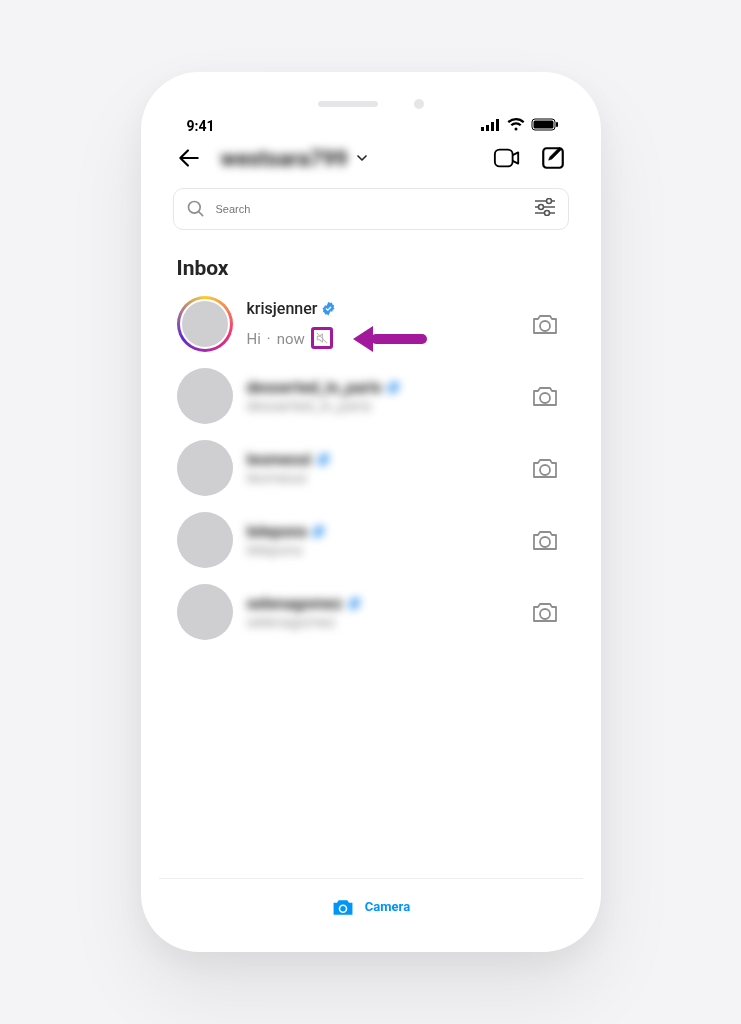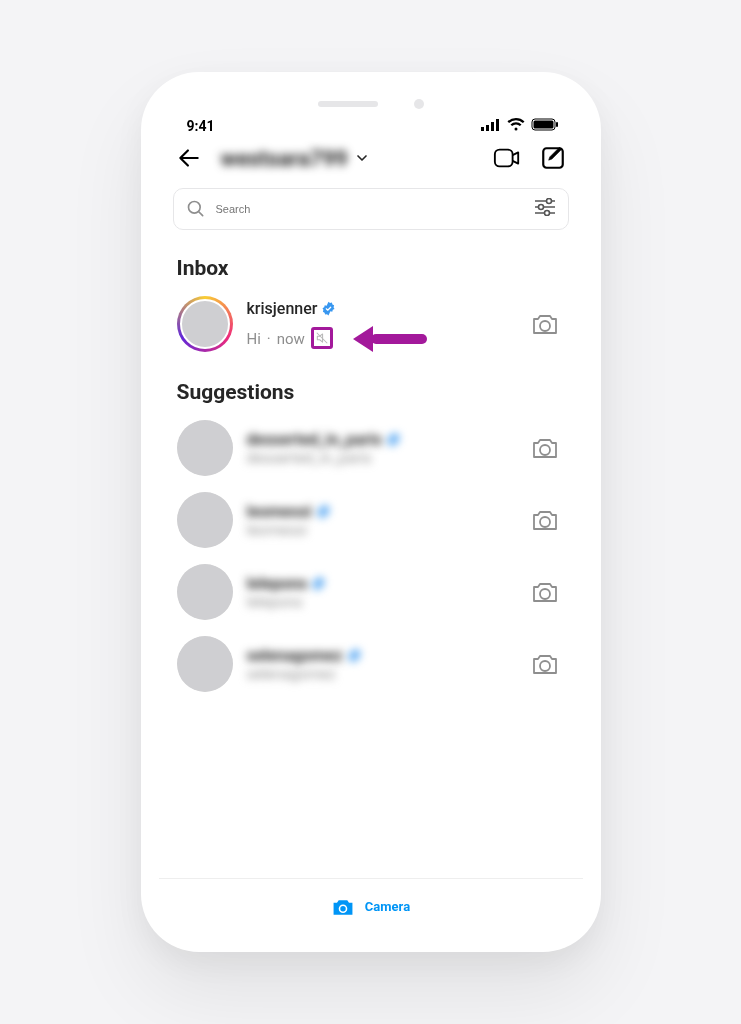--- a/index.html
+++ b/index.html
@@ -247,21 +247,20 @@
         </div>
       </div>
       <div class="cam-btn">
         <svg width="28" height="24" viewBox="0 0 28 24">
             <path d="M3 7h4l2-3h10l2 3h4v14H3z" fill="none" stroke="#8e8e8e" stroke-width="1.8" stroke-linejoin="round"></path>
             <circle cx="14" cy="14" r="5" fill="none" stroke="#8e8e8e" stroke-width="1.8"></circle>
           </svg>
       </div>
     </div>
 
-    <div class="section-title">Suggestions</div>
 
     <div class="row suggestion-row">
       <div class="avatar">
           <div class="inner av-b" style="border:none"></div>
         </div>
       <div class="row-text">
         <div class="row-name blurred">
             <span>desserted_in_paris</span>
           <svg width="15" height="15" viewBox="0 0 24 24" style="filter:none">
               <path d="M12 1l2.4 2 3-.6.9 3 2.7 1.5-.9 3 1.5 2.7-2.7 1.5-.9 3-3-.6L12 23l-2.4-2-3 .6-.9-3L3 17.1l.9-3L2.4 11.4 5.1 9.9l.9-3 3 .6L12 1z" fill="#3897f0"></path>

